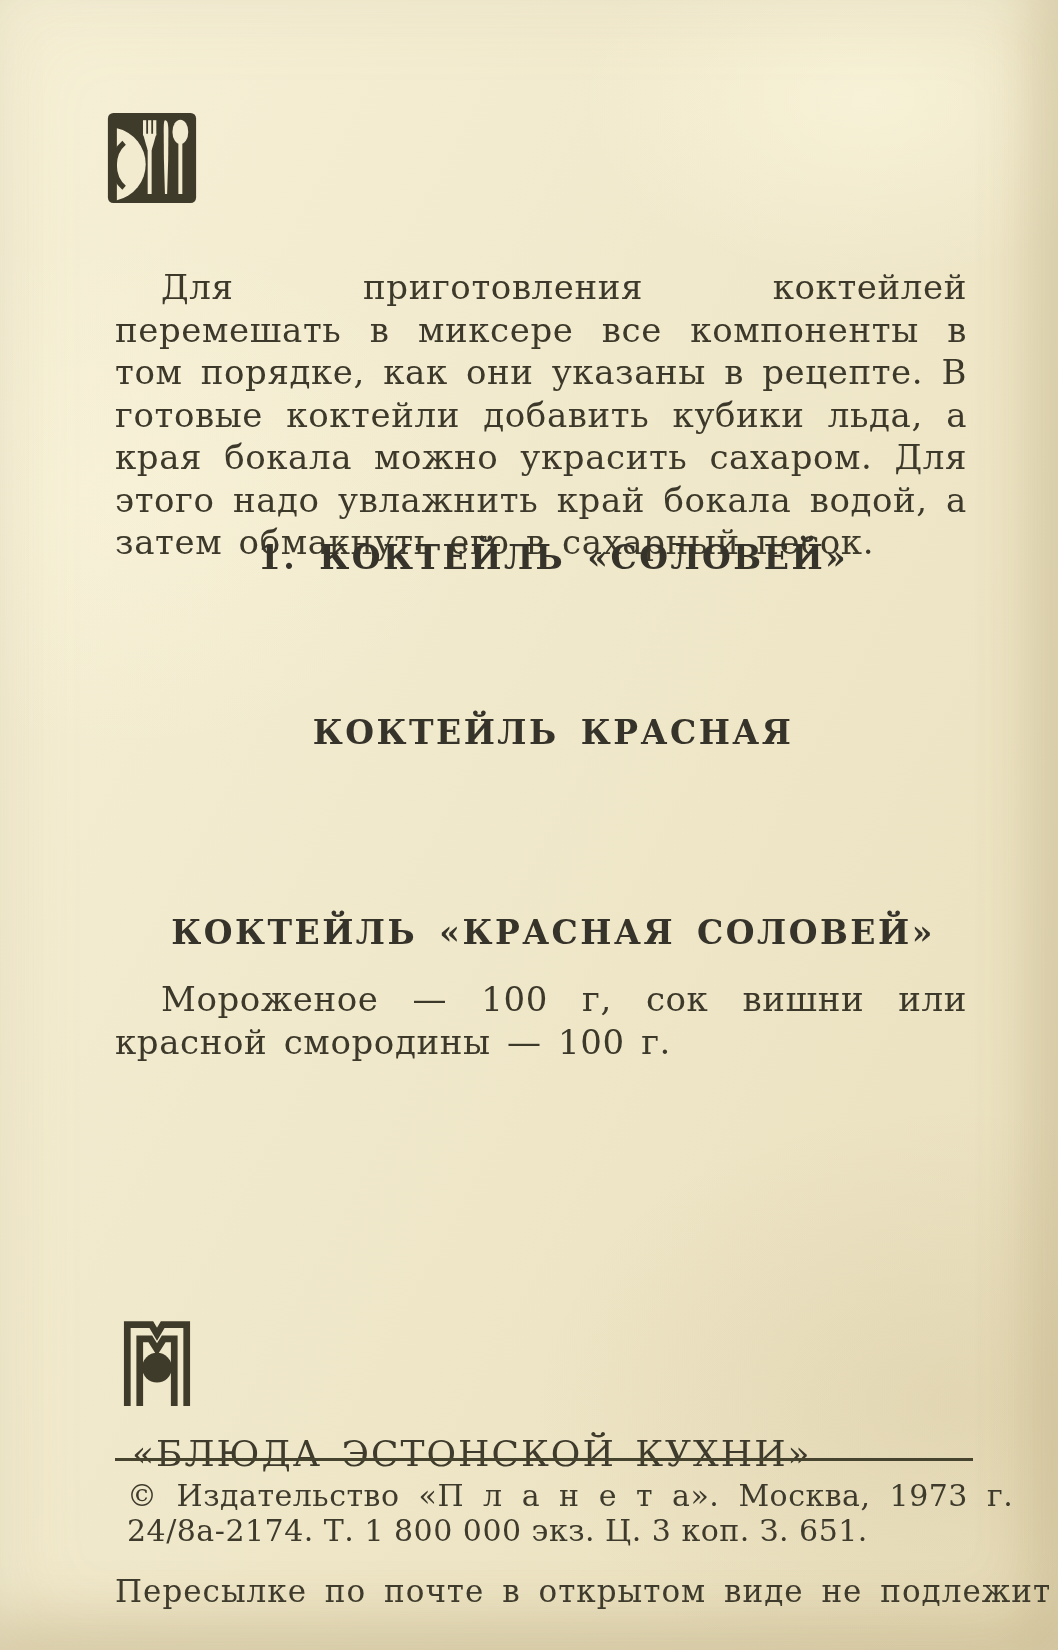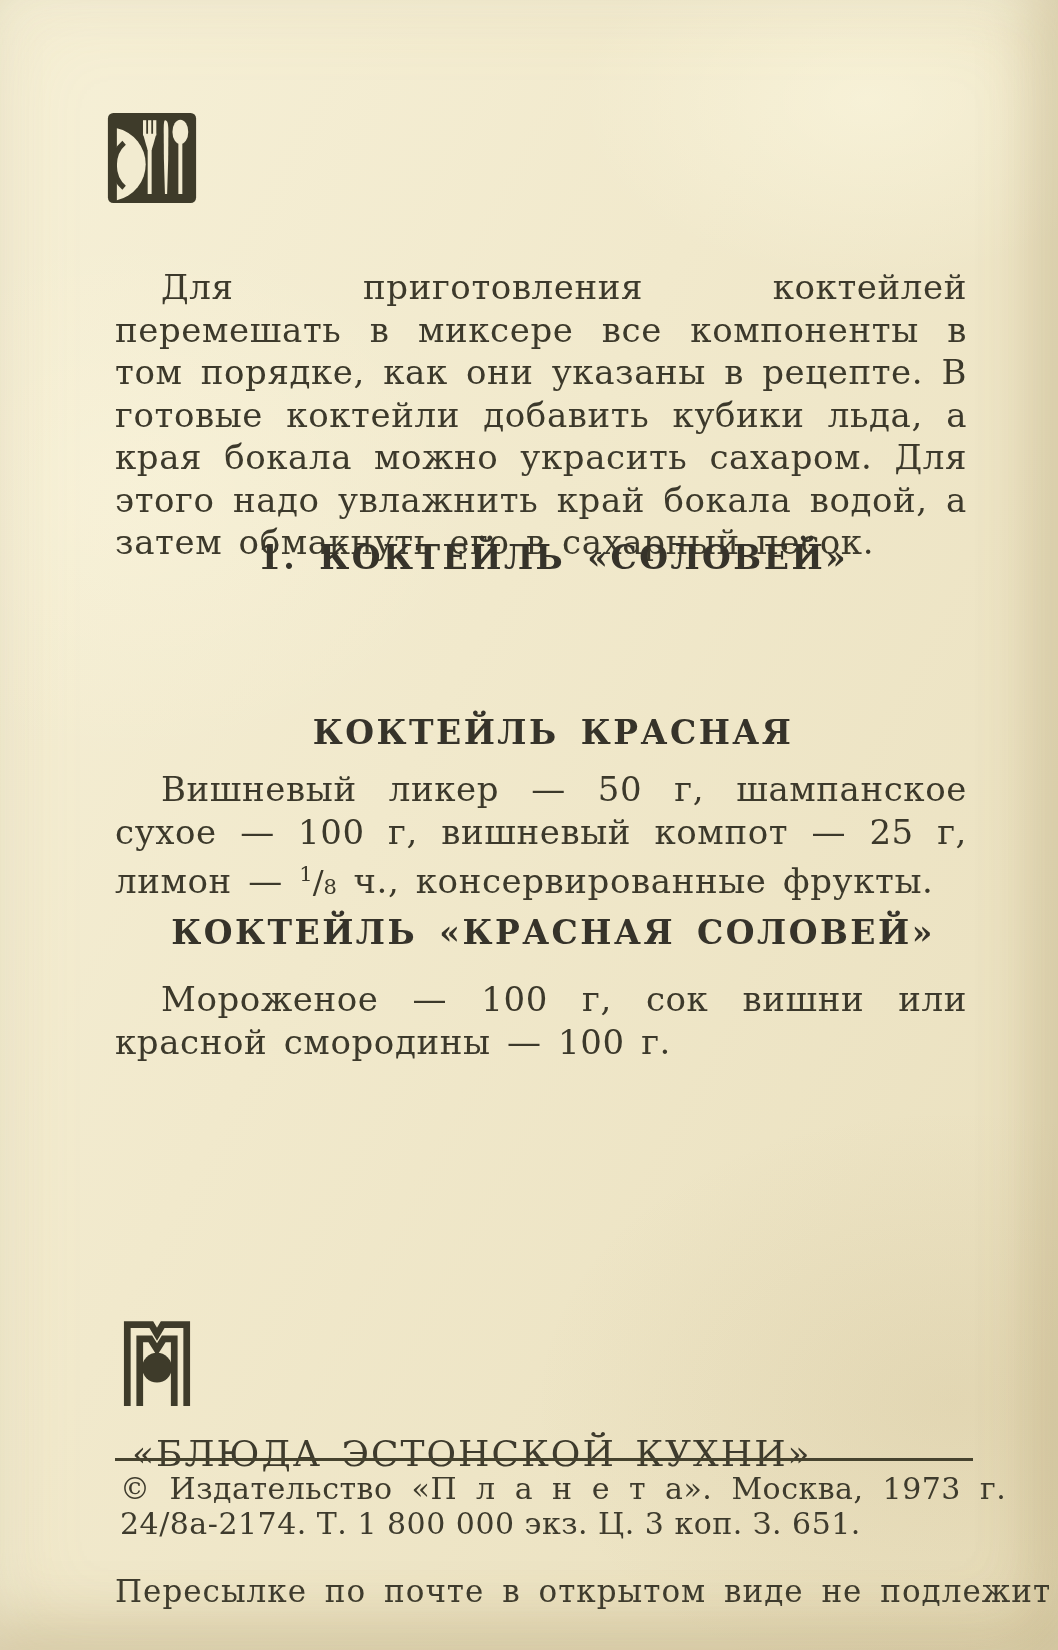--- a/index.html
+++ b/index.html
@@ -49,21 +49,21 @@
   .series{
     position:absolute;left:115px;top:1416px;margin:17px;
     font-size:36px;letter-spacing:2px;word-spacing:6px;
     color:#3e3b2d;white-space:nowrap;
   }
   .rule{
     position:absolute;left:115px;top:1458px;width:858px;height:0;
     border-top:3px solid #46432f;
   }
   .imprint{
-    position:absolute;left:115px;width:880px;margin:5px;
+    position:absolute;left:115px;width:880px;margin:12px;
     font-size:30px;line-height:35px;letter-spacing:.5px;
     color:#3e3b2d;white-space:nowrap;
   }
   .postal{
     position:absolute;left:115px;top:1573px;margin:0;
     font-size:31px;letter-spacing:1px;word-spacing:7px;
     color:#3e3b2d;white-space:nowrap;
   }
 </style>
 </head>
@@ -91,23 +91,20 @@
     </svg>
   </div>
 
   <div class="col" style="top:266px;">
     <p class="bodytext">Для приготовления коктейлей перемешать в миксере все компоненты в том порядке, как они указаны в рецепте. В готовые коктейли добавить кубики льда, а края бокала можно украсить сахаром. Для этого надо увлажнить край бокала водой, а затем обмакнуть его в сахарный песок.</p>
   </div>
 
   <h2 class="rtitle" style="top:526px;">1. КОКТЕЙЛЬ «СОЛОВЕЙ»</h2>
 
   <h2 class="rtitle" style="top:701px;">КОКТЕЙЛЬ КРАСНАЯ</h2>
-  <div class="col" style="top:768px;">
-    <p class="bodytext"><span>Вишневый ликер — 50 г, шампанское сухое — 100 г, вишневый компот — 25 г, лимон — </span><span class="frac-num">1</span><span class="frac-slash">/</span><span class="frac-den">8</span><span> ч., консервированные фрукты.</span></p>
-  </div>
 
   <h2 class="rtitle" style="top:901px;">КОКТЕЙЛЬ «КРАСНАЯ СОЛОВЕЙ»</h2>
   <div class="col" style="top:978px;">
     <p class="bodytext">Мороженое — 100 г, сок вишни или красной смородины — 100 г.</p>
   </div>
 
   <div class="stamp" style="left:118px;top:1314px;width:78px;height:92px;">
     <svg width="78" height="92" viewBox="0 0 80 96" aria-hidden="true">
       <g stroke="#3e3b2a" stroke-width="7" fill="none" stroke-linejoin="miter">
         <path d="M9 96 L9 11 L34 11 L40 21 L46 11 L71 11 L71 96"></path>

